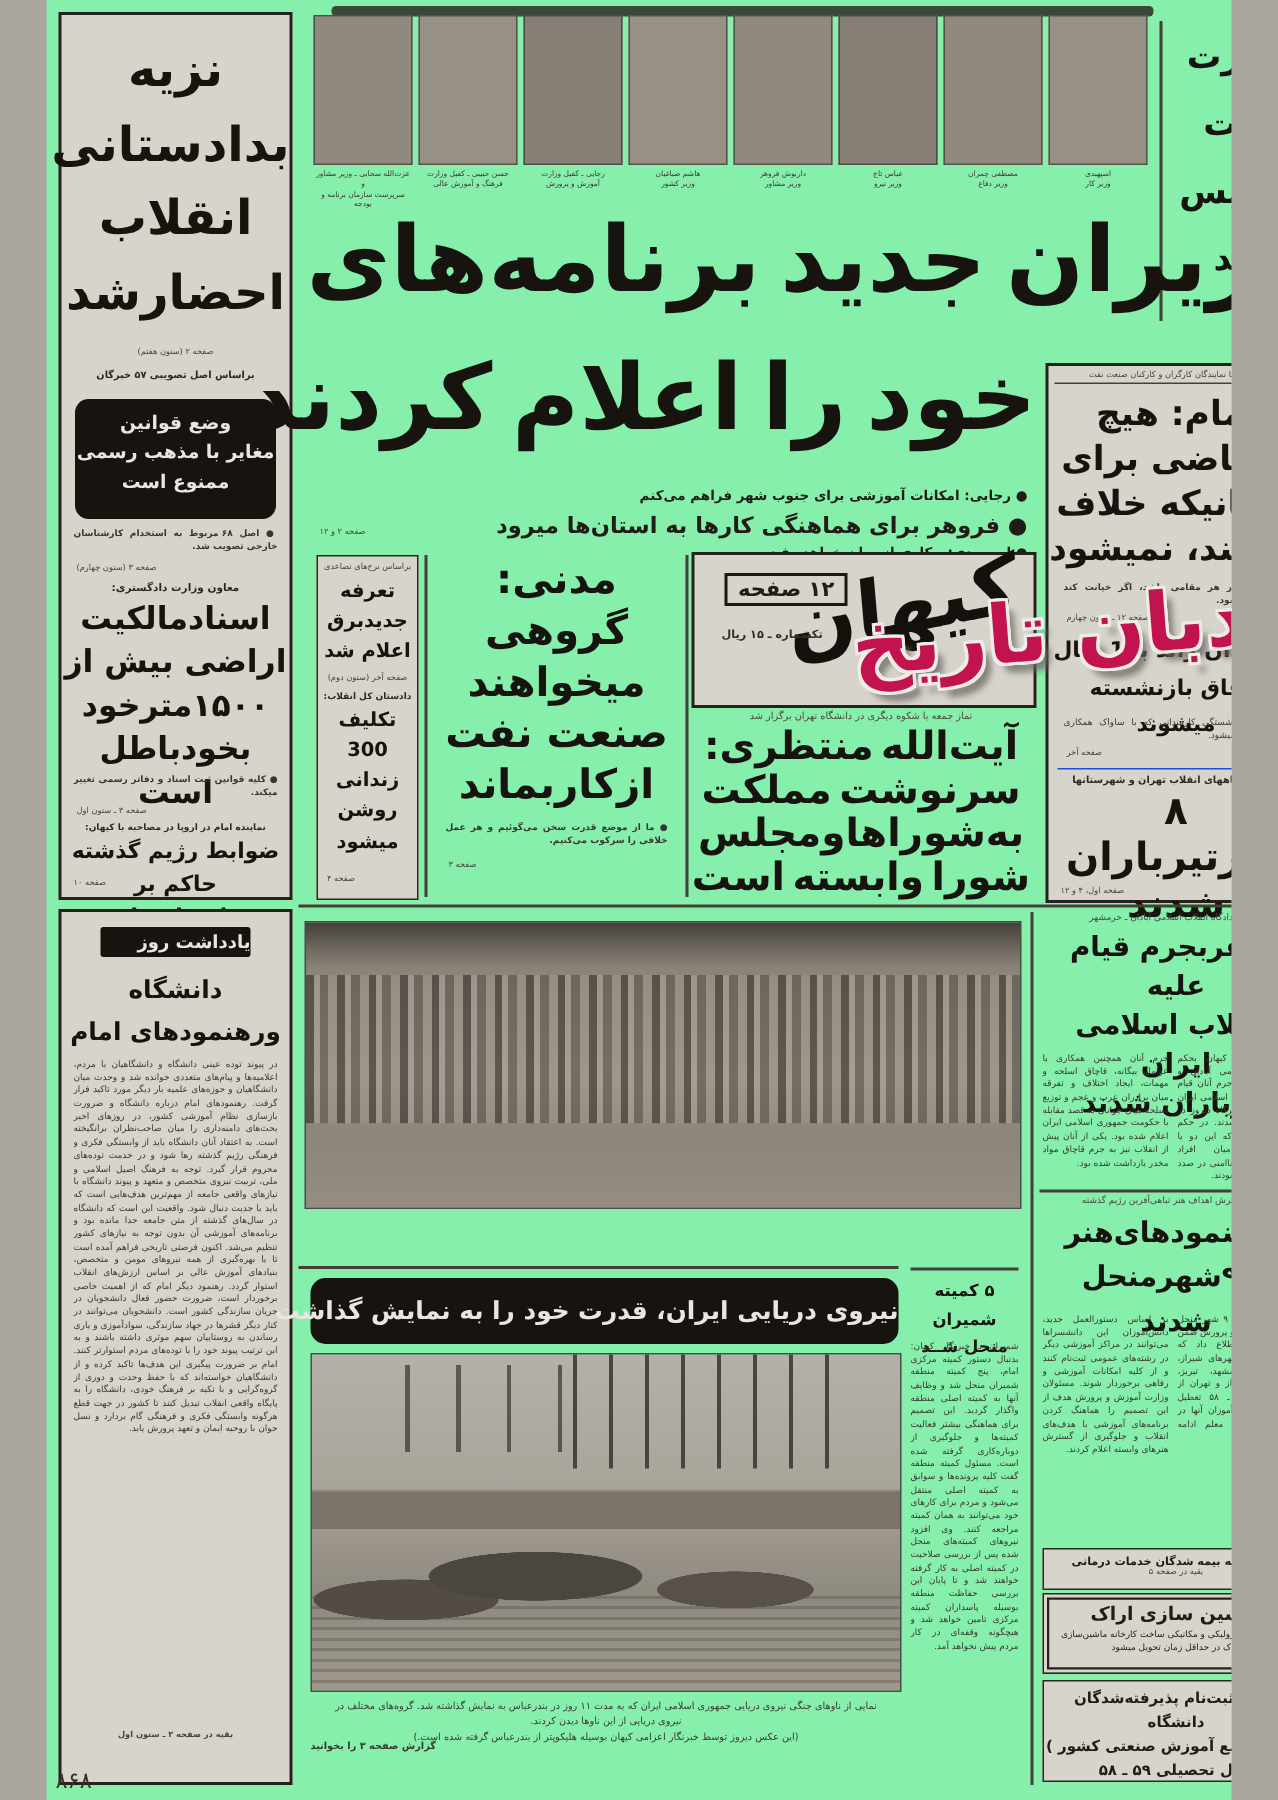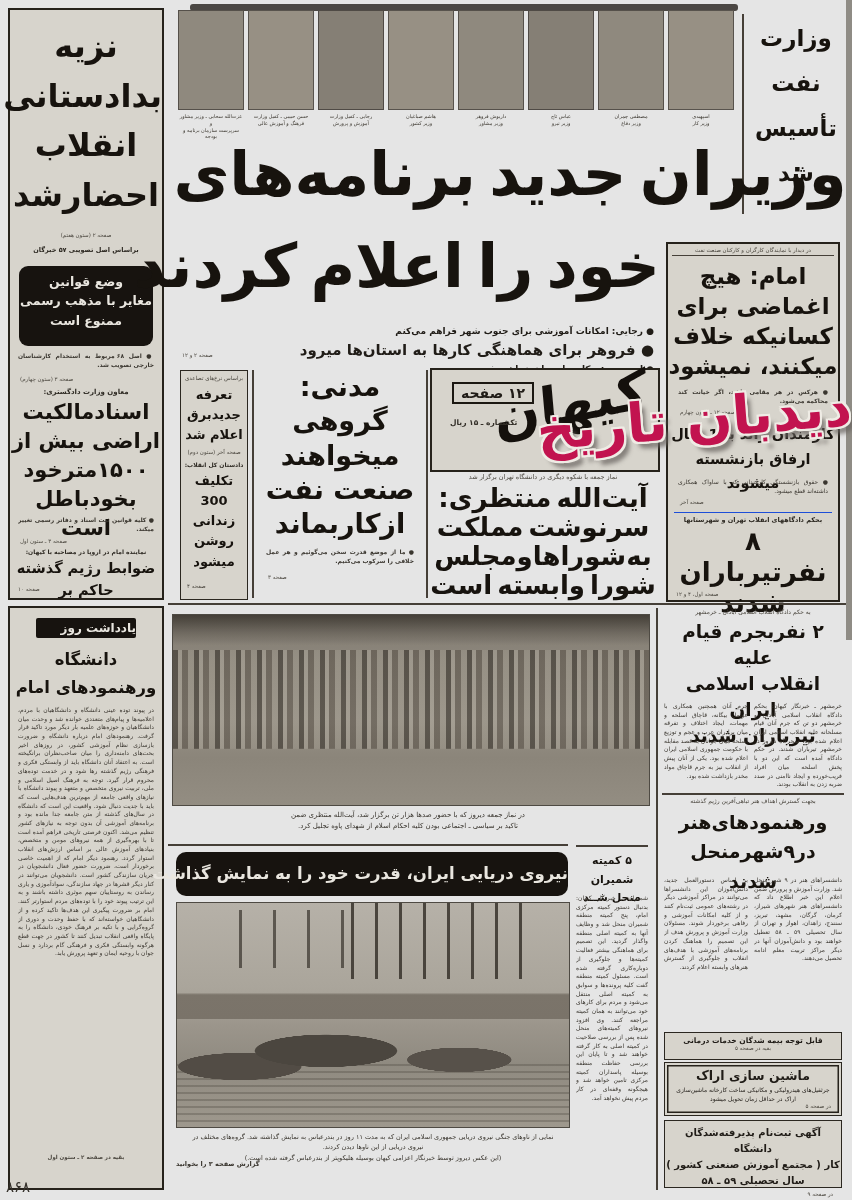--- a/index.html
+++ b/index.html
@@ -1,16 +1,16 @@
 <!DOCTYPE html>
 <html lang="fa" dir="rtl"><head>
 <meta charset="utf-8">
 <style>
   html,body{margin:0;padding:0;background:#aaa79f;}
-  .page{position:relative;width:852px;height:1200px;margin:0 auto;background:#e5e5e5;
+  .page{position:relative;width:790px;height:1200px;margin:0 auto;background:#86efac;
         font-family:"DejaVu Sans", sans-serif;direction:rtl;overflow:hidden;color:#201c17;}
   .abs{position:absolute;}
   .pre{white-space:pre-line;}
   .bx{border:2px solid #26221b;background:#d7d4cc;}
   .bx1{border:1.5px solid #2b2720;background:#d7d4cc;}
   .hl{font-weight:bold;text-align:center;white-space:pre-line;color:#17130e;}
   .kick{font-weight:bold;text-align:center;color:#2d2922;}
   .tiny, .tiny2{font-size:6px;line-height:1.45;text-align:justify;overflow:hidden;color:#3a362f;}
   .ref{font-size:5.5px;color:#4a463e;}
   .revbox{background:#17130f;color:#e9e6df;}
@@ -198,22 +198,20 @@
     <div class="abs ref" style="left:12px;top:255px;">صفحه آخر</div>
     <div class="abs kick" style="left:0;right:0;top:268px;font-size:6.5px;border-top:1px solid #1d4ed8;padding-top:3px;margin:0 6px;">بحکم دادگاههای انقلاب تهران و شهرستانها</div>
     <div class="abs hl pre" style="left:0;right:0;top:282px;font-size:26px;line-height:1.2;">۸ نفرتیرباران
 شدند</div>
     <div class="abs ref" style="left:8px;bottom:3px;">صفحه اول، ۴ و ۱۲</div>
   </div>
 
   <div class="abs rule-h" style="left:168px;top:603px;width:678px;"></div>
 
   <div class="abs prayer" style="left:172px;top:614px;width:476px;height:190px;"></div>
-  <div class="abs pre" style="left:196px;top:810px;width:424px;font-size:7px;line-height:1.55;text-align:center;color:#35312a;">در نماز جمعه دیروز که با حضور صدها هزار تن برگزار شد، آیت‌الله منتظری ضمن
-تاکید بر سیاسی ـ اجتماعی بودن کلیه احکام اسلام از شهدای پاوه تجلیل کرد.</div>
 
   <div class="abs rule-v" style="left:656px;top:608px;height:582px;"></div>
 
   <div class="abs" style="left:664px;top:608px;width:178px;font-size:6px;text-align:center;color:#4a463e;">به حکم دادگاه انقلاب اسلامی آبادان ـ خرمشهر</div>
   <div class="abs hl pre" style="left:664px;top:619px;width:178px;font-size:18.5px;line-height:1.4;">۲ نفربجرم قیام علیه
 انقلاب اسلامی ایران
 تیرباران شدند</div>
   <div class="abs tiny2" style="left:754px;top:702px;width:88px;height:86px;">خرمشهر ـ خبرنگار کیهان: بحکم دادگاه انقلاب اسلامی آبادان و خرمشهر دو تن که جرم آنان قیام مسلحانه علیه انقلاب اسلامی ایران اعلام شده بود، سحرگاه دیروز در خرمشهر تیرباران شدند. در حکم دادگاه آمده است که این دو با پخش اسلحه میان افراد فریب‌خورده و ایجاد ناامنی در صدد ضربه زدن به انقلاب بودند.</div>
   <div class="abs tiny2" style="left:664px;top:702px;width:84px;height:86px;">جرم آنان همچنین همکاری با عوامل بیگانه، قاچاق اسلحه و مهمات، ایجاد اختلاف و تفرقه میان برادران عرب و عجم و توزیع اسلحه میان جوانان به قصد مقابله با حکومت جمهوری اسلامی ایران اعلام شده بود. یکی از آنان پیش از انقلاب نیز به جرم قاچاق مواد مخدر بازداشت شده بود.</div>
 

